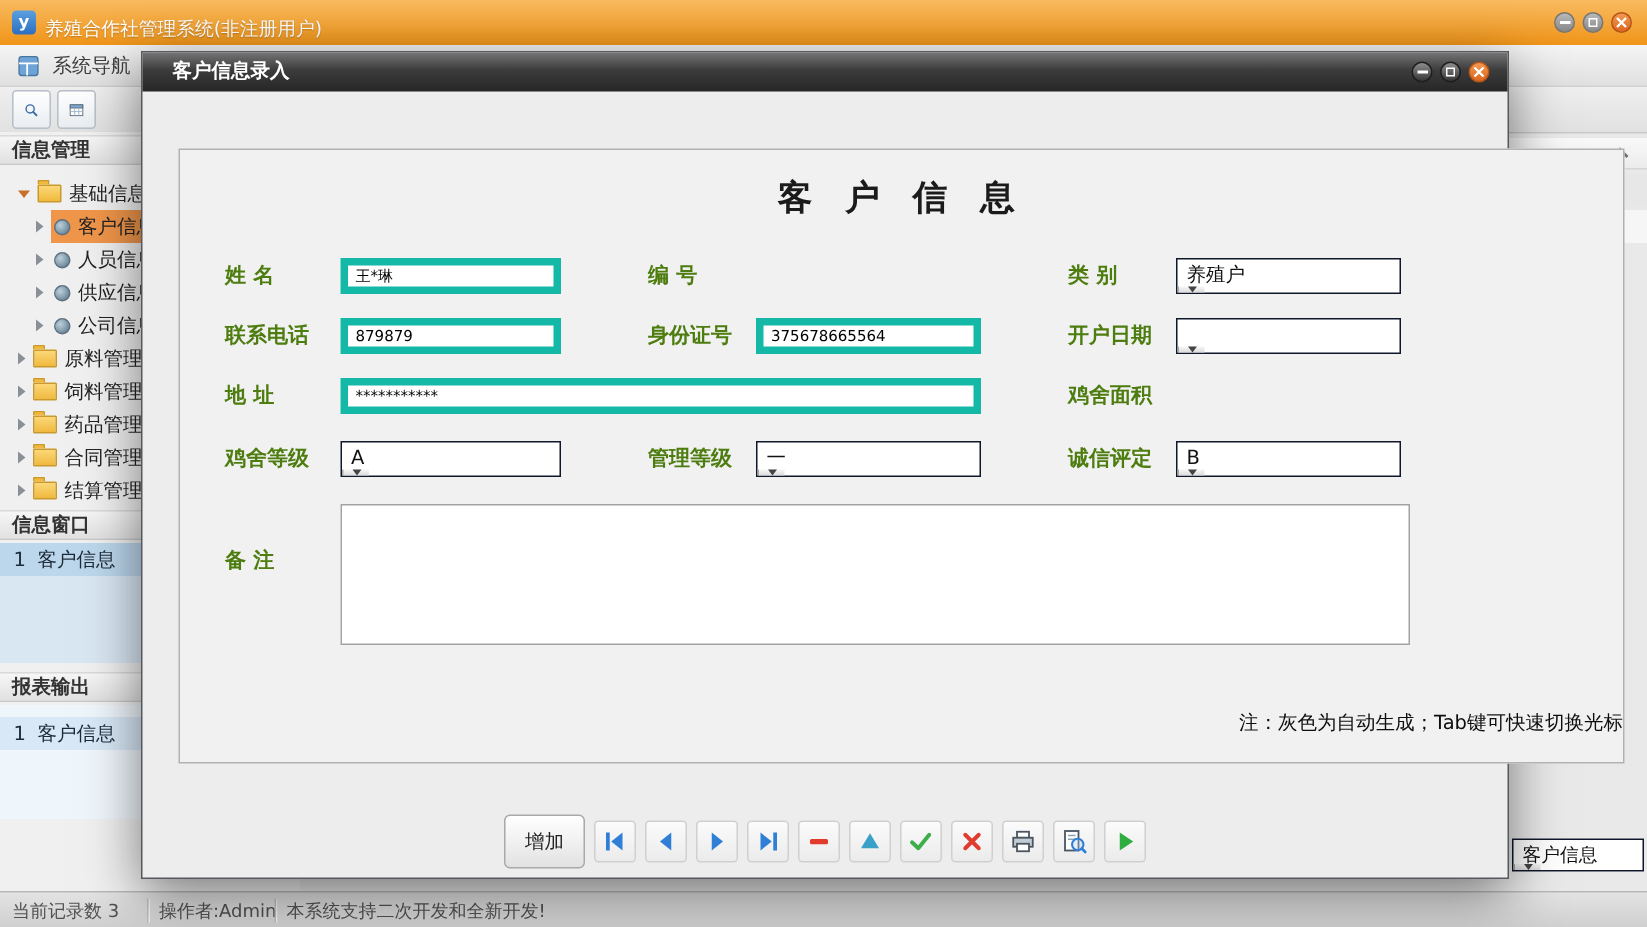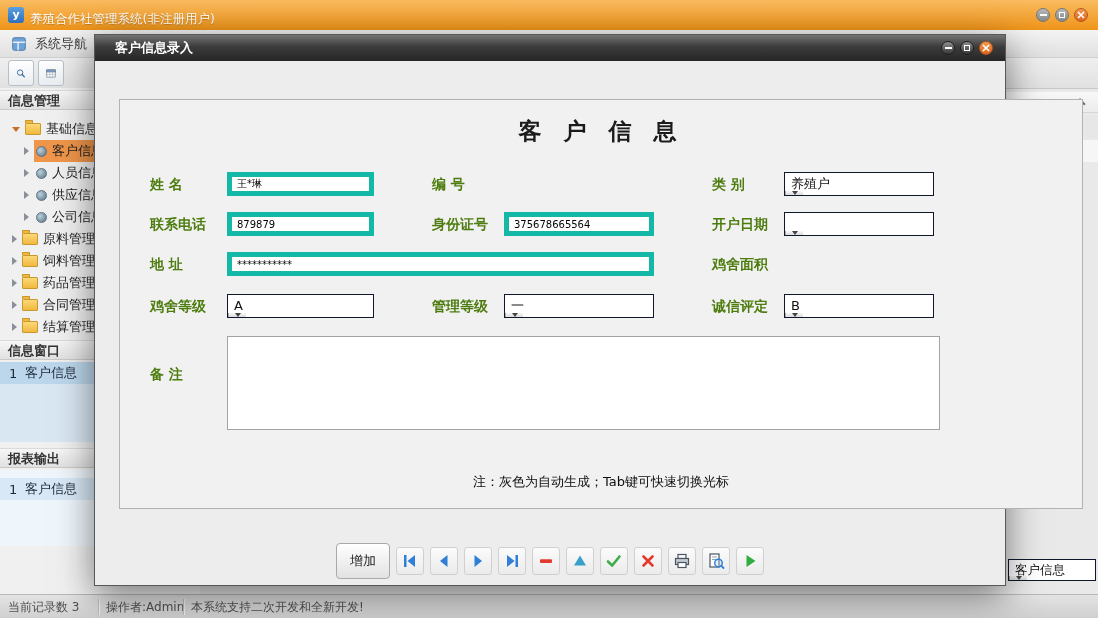--- a/index.html
+++ b/index.html
@@ -89,21 +89,21 @@
   .panel{left:24px;top:64px;width:964px;height:410px;background:#f1f1f1;border:1px solid #b2b2b2;box-sizing:border-box;}
   .form-title{left:0;top:16px;width:100%;text-align:center;font-size:23px;font-weight:bold;letter-spacing:7px;color:#1b1b1b;}
   .flabel{position:absolute;height:24px;line-height:24px;font-size:14px;font-weight:bold;color:#4d7c0f;white-space:nowrap;}
   .fld{position:absolute;height:24px;border:5px solid #14b8a6;background:#fff;font-size:10px;padding:0 5px;
        box-sizing:border-box;font-family:inherit;color:#000;outline:none;}
   .fld.ro{background:#e4e4e4;}
   .fld.num{text-align:right;}
   .fcombo{position:absolute;height:24px;}
   .fcombo .combo-val{line-height:22px;font-size:13px;}
   .remark{position:absolute;border:1px solid #a3a3a3;background:#fff;resize:none;font-family:inherit;font-size:13px;outline:none;}
-  .note{left:0;top:373px;width:100%;text-align:center;font-size:13px;color:#0e0e0e;}
+  .note{left:0;top:373px;width:100%;text-align:right;font-size:13px;color:#0e0e0e;}
 
   .dlg-toolbar{left:50%;top:508px;transform:translateX(-50%);display:flex;align-items:center;gap:6px;}
   .add-btn{height:36px;padding:0 13px;background:linear-gradient(#ffffff,#e2e2e2);border:1px solid #a9a9a9;
            border-radius:4px;font-size:13px;font-family:inherit;color:#222;cursor:pointer;}
   .nbtn{width:28px;height:28px;background:linear-gradient(#fbfbfb,#ebebeb);border:1px solid #d0d0d0;border-radius:3px;
         display:flex;align-items:center;justify-content:center;padding:0;cursor:pointer;}
 </style>
 </head>
 <body>
 

